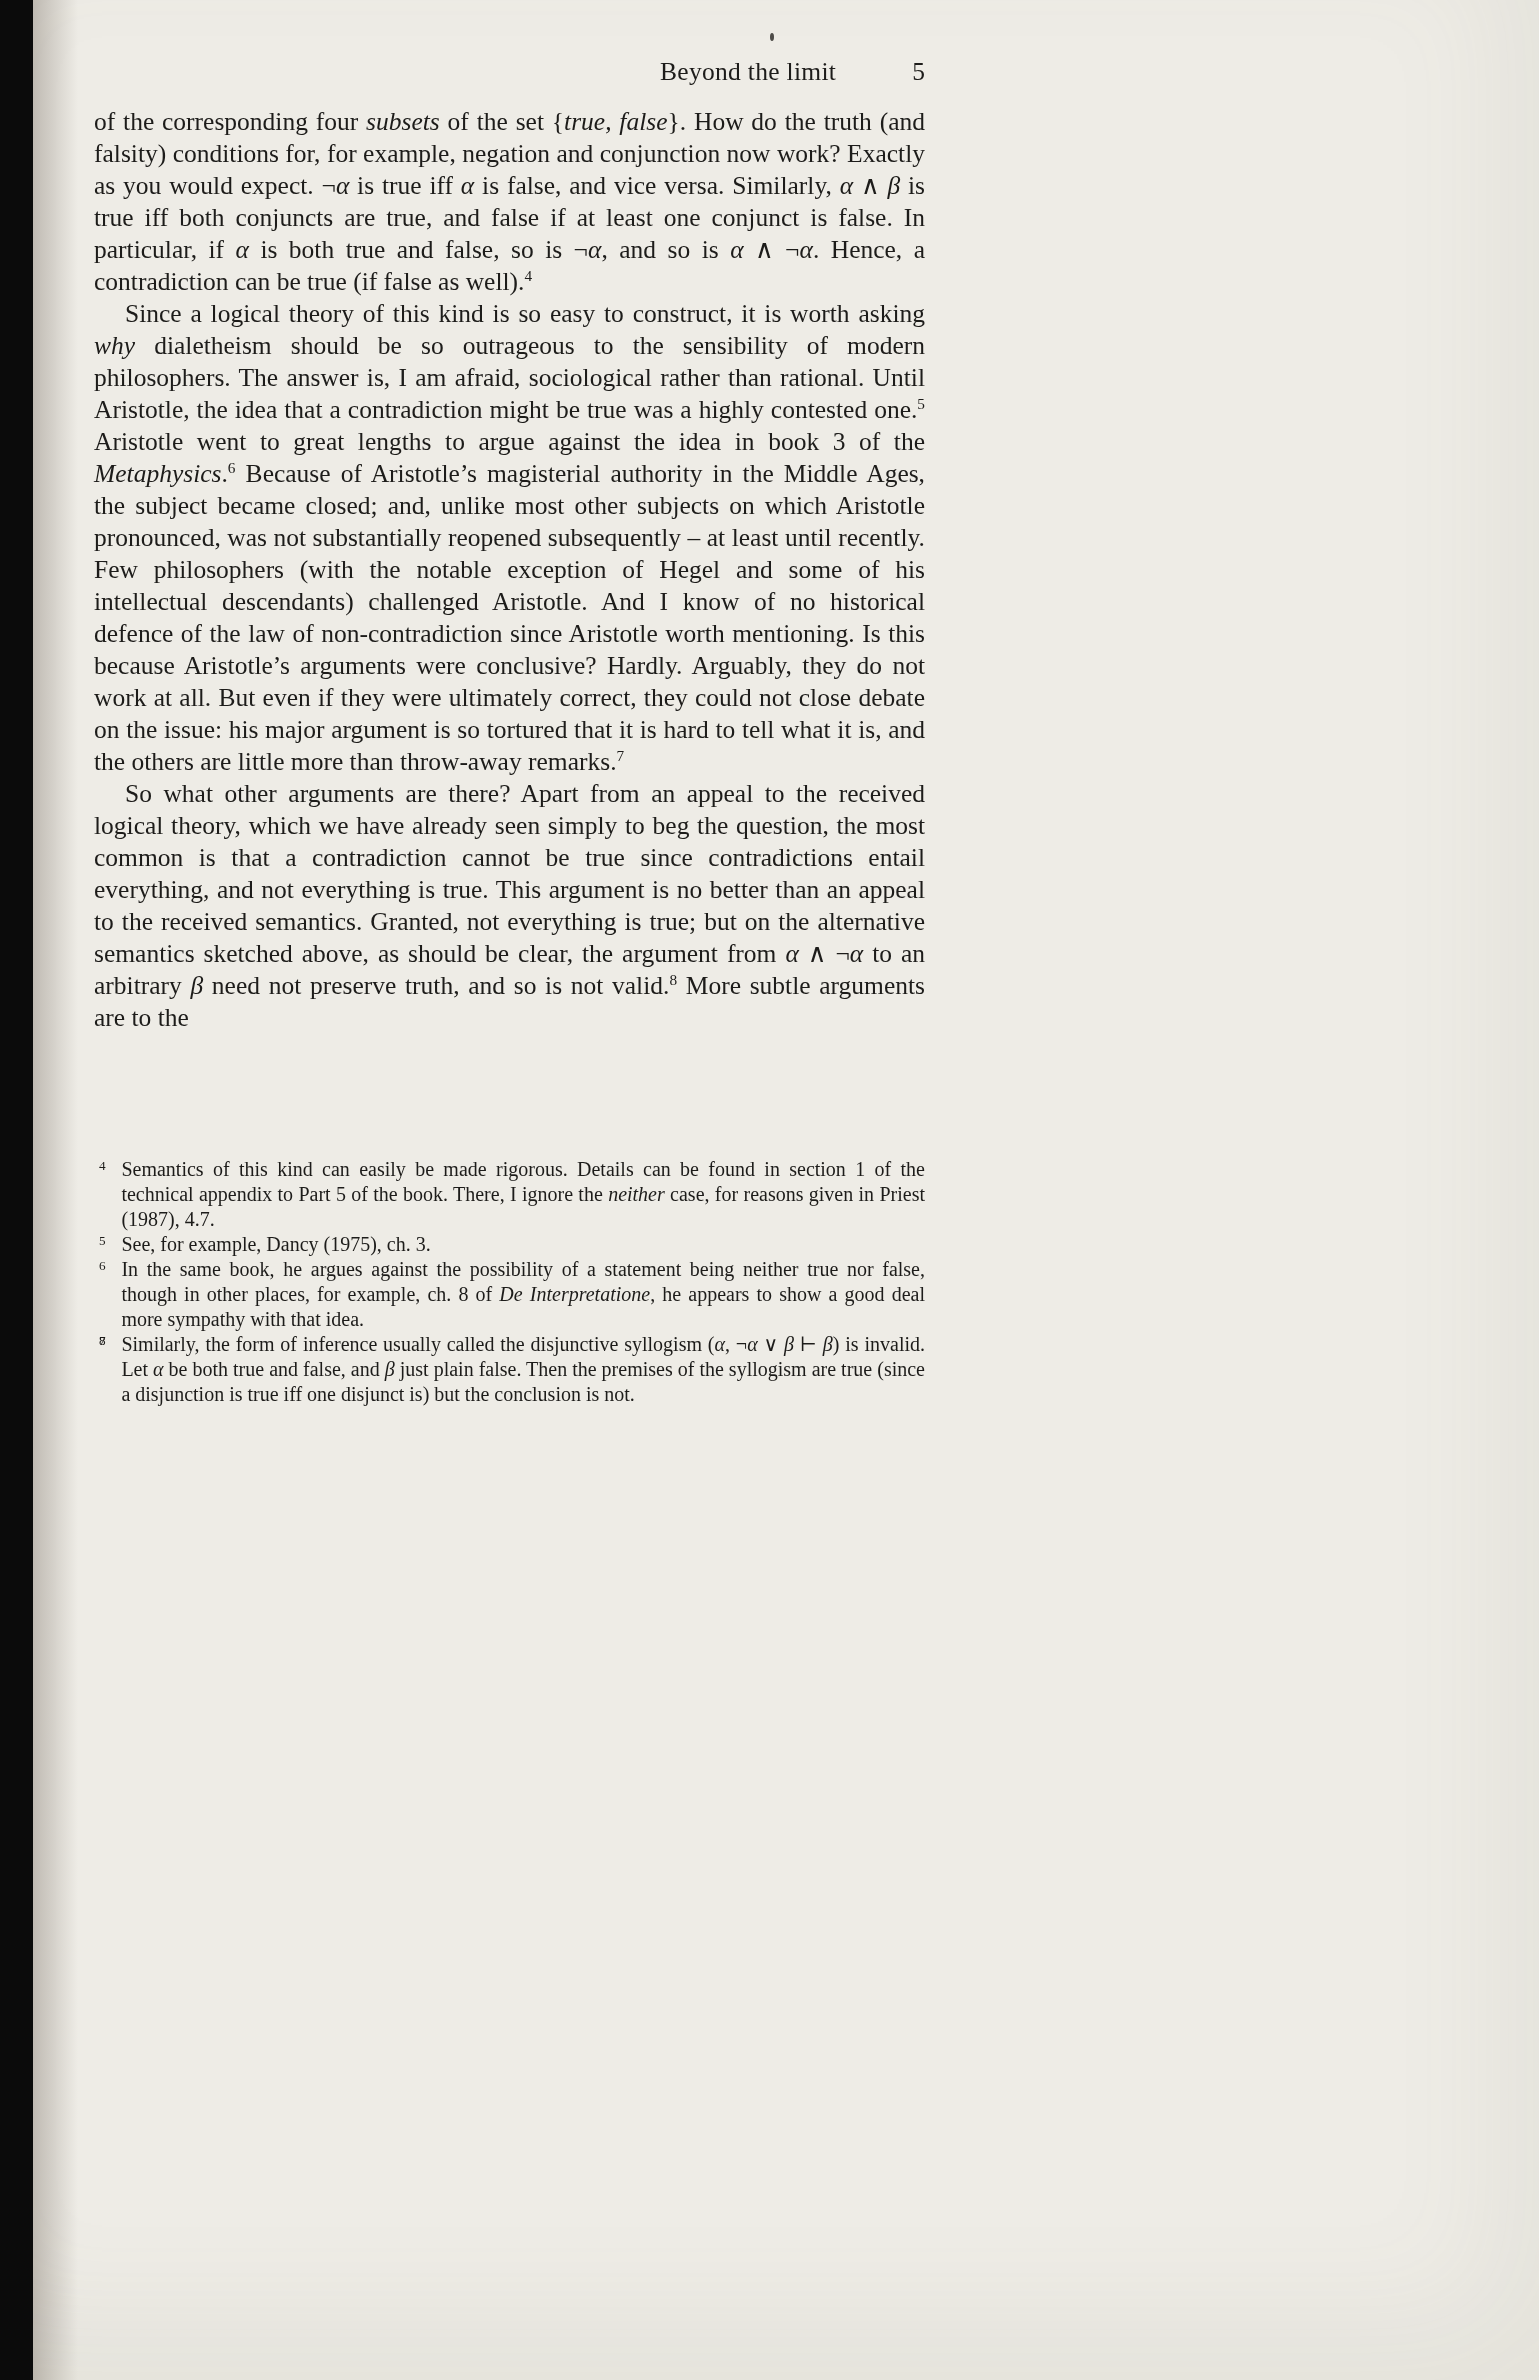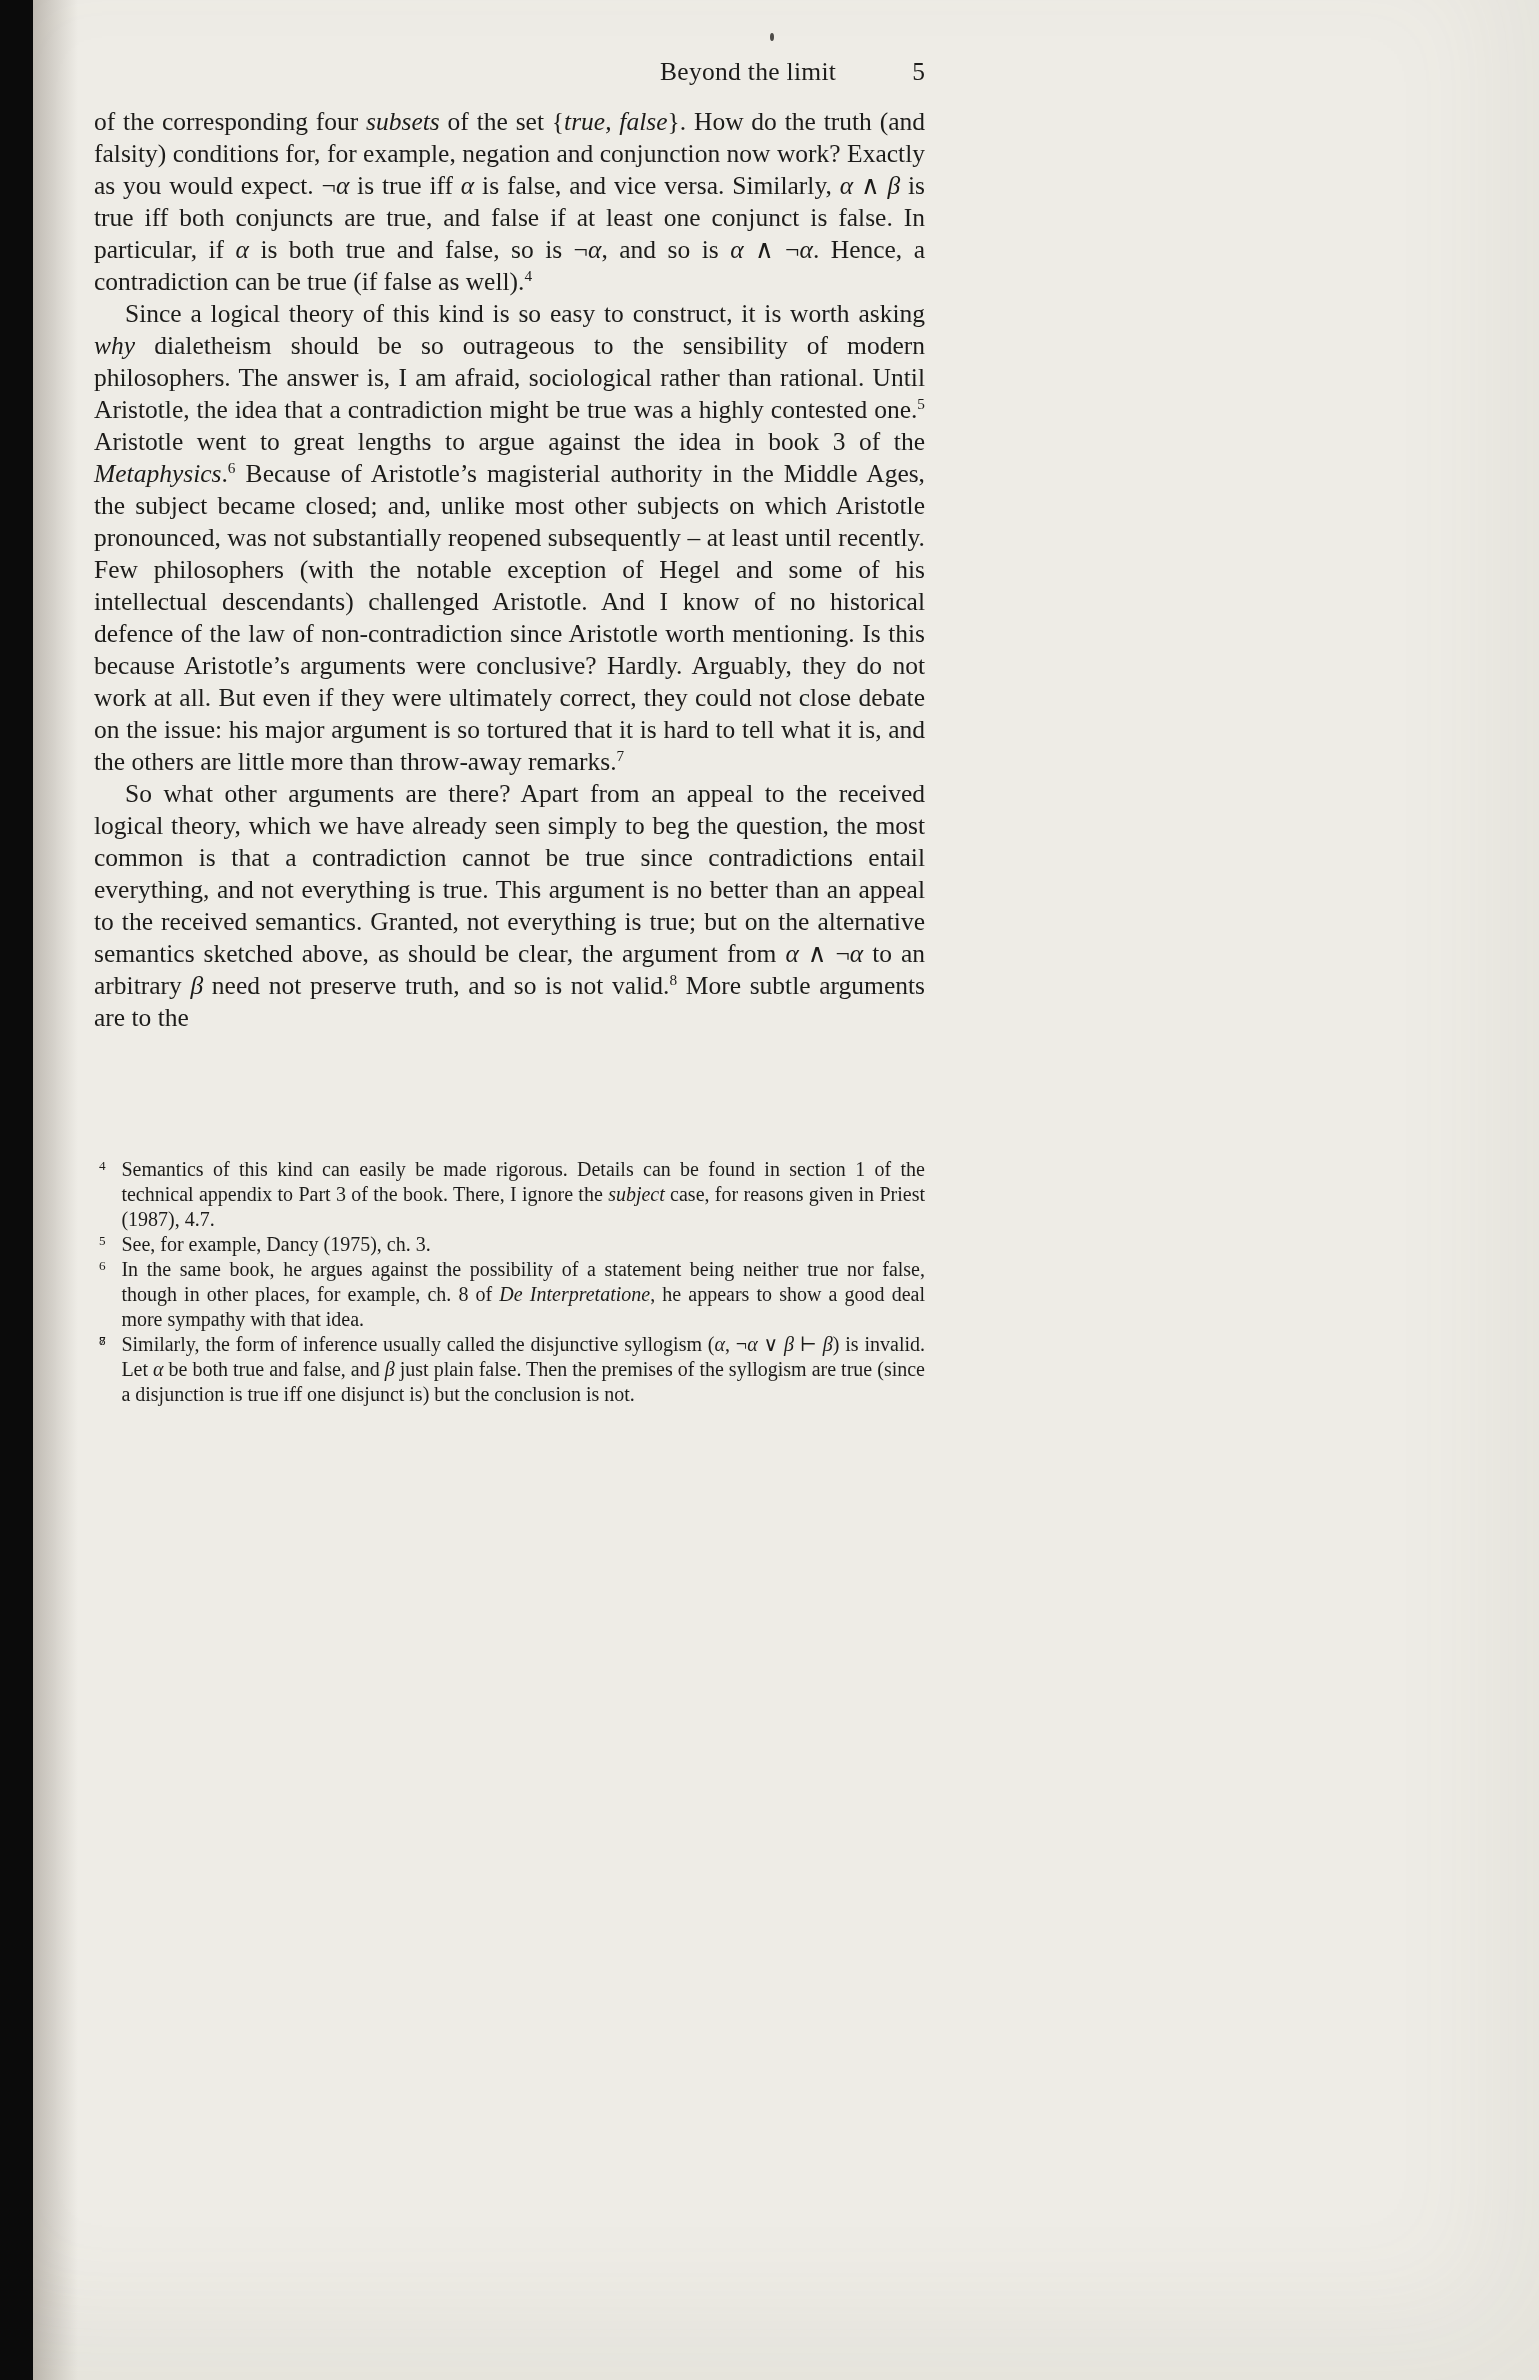--- a/index.html
+++ b/index.html
@@ -73,20 +73,20 @@
     <span class="pagenum">5</span>
   </header>
 
   <main class="body">
       <p><span>of the corresponding four </span><em>subsets</em><span> of the set {</span><em>true, false</em><span>}. How do the truth (and falsity) conditions for, for example, negation and conjunction now work? Exactly as you would expect. ¬</span><em>α</em><span> is true iff </span><em>α</em><span> is false, and vice versa. Similarly, </span><em>α</em><span> ∧ </span><em>β</em><span> is true iff both conjuncts are true, and false if at least one conjunct is false. In particular, if </span><em>α</em><span> is both true and false, so is ¬</span><em>α</em><span>, and so is </span><em>α</em><span> ∧ ¬</span><em>α</em><span>. Hence, a contradiction can be true (if false as well).</span><sup class="fnref">4</sup></p>
       <p class="indent"><span>Since a logical theory of this kind is so easy to construct, it is worth asking </span><em>why</em><span> dialetheism should be so outrageous to the sensibility of modern philosophers. The answer is, I am afraid, sociological rather than rational. Until Aristotle, the idea that a contradiction might be true was a highly contested one.</span><sup class="fnref">5</sup><span> Aristotle went to great lengths to argue against the idea in book 3 of the </span><em>Metaphysics</em><span>.</span><sup class="fnref">6</sup><span> Because of Aristotle’s magisterial authority in the Middle Ages, the subject became closed; and, unlike most other subjects on which Aristotle pronounced, was not substantially reopened subsequently – at least until recently. Few philosophers (with the notable exception of Hegel and some of his intellectual descendants) challenged Aristotle. And I know of no historical defence of the law of non-contradiction since Aristotle worth mentioning. Is this because Aristotle’s arguments were conclusive? Hardly. Arguably, they do not work at all. But even if they were ultimately correct, they could not close debate on the issue: his major argument is so tortured that it is hard to tell what it is, and the others are little more than throw-away remarks.</span><sup class="fnref">7</sup></p>
       <p class="indent"><span>So what other arguments are there? Apart from an appeal to the received logical theory, which we have already seen simply to beg the question, the most common is that a contradiction cannot be true since contradictions entail everything, and not everything is true. This argument is no better than an appeal to the received semantics. Granted, not everything is true; but on the alternative semantics sketched above, as should be clear, the argument from </span><em>α</em><span> ∧ ¬</span><em>α</em><span> to an arbitrary </span><em>β</em><span> need not preserve truth, and so is not valid.</span><sup class="fnref">8</sup><span> More subtle arguments are to the</span></p>
     </main>
 
   <section class="footnotes">
-      <div class="footnote"><span class="fn-num">4</span><span><span>Semantics of this kind can easily be made rigorous. Details can be found in section 1 of the technical appendix to Part 3 of the book. There, I ignore the </span><em>subject</em><span> case, for reasons given in Priest (1987), 4.7.</span></span></div>
+      <div class="footnote"><span class="fn-num">4</span><span><span>Semantics of this kind can easily be made rigorous. Details can be found in section 1 of the technical appendix to Part 5 of the book. There, I ignore the </span><em>neither</em><span> case, for reasons given in Priest (1987), 4.7.</span></span></div>
       <div class="footnote"><span class="fn-num">5</span><span><span>See, for example, Dancy (1975), ch. 3.</span></span></div>
       <div class="footnote"><span class="fn-num">6</span><span><span>In the same book, he argues against the possibility of a statement being neither true nor false, though in other places, for example, ch. 8 of </span><em>De Interpretatione</em><span>, he appears to show a good deal more sympathy with that idea.</span></span></div>
       <div class="footnote"><span class="fn-num">7</span></div>
       <div class="footnote"><span class="fn-num">8</span><span><span>Similarly, the form of inference usually called the disjunctive syllogism (</span><em>α</em><span>, ¬</span><em>α</em><span> ∨ </span><em>β</em><span> ⊢ </span><em>β</em><span>) is invalid. Let </span><em>α</em><span> be both true and false, and </span><em>β</em><span> just plain false. Then the premises of the syllogism are true (since a disjunction is true iff one disjunct is) but the conclusion is not.</span></span></div>
     </section>
 </div>
 
 
 </body></html>

